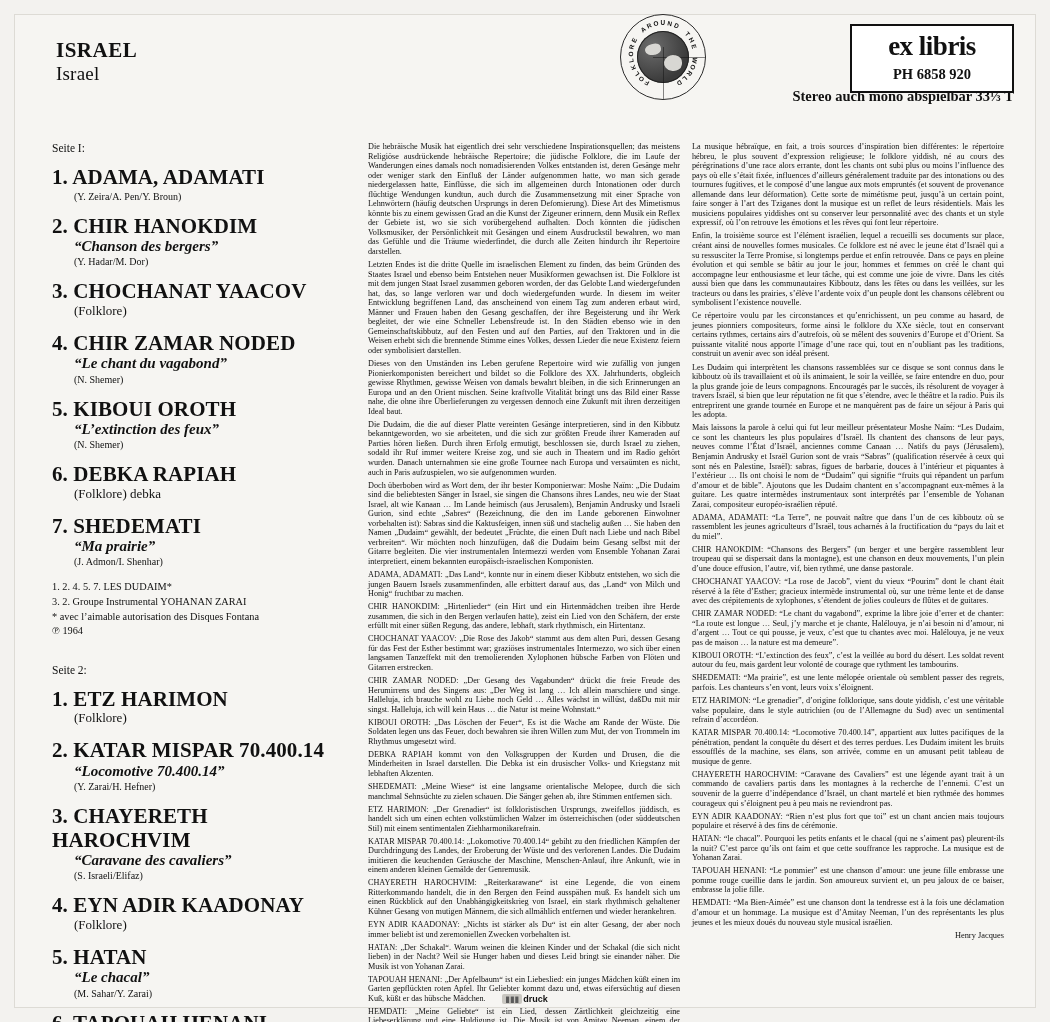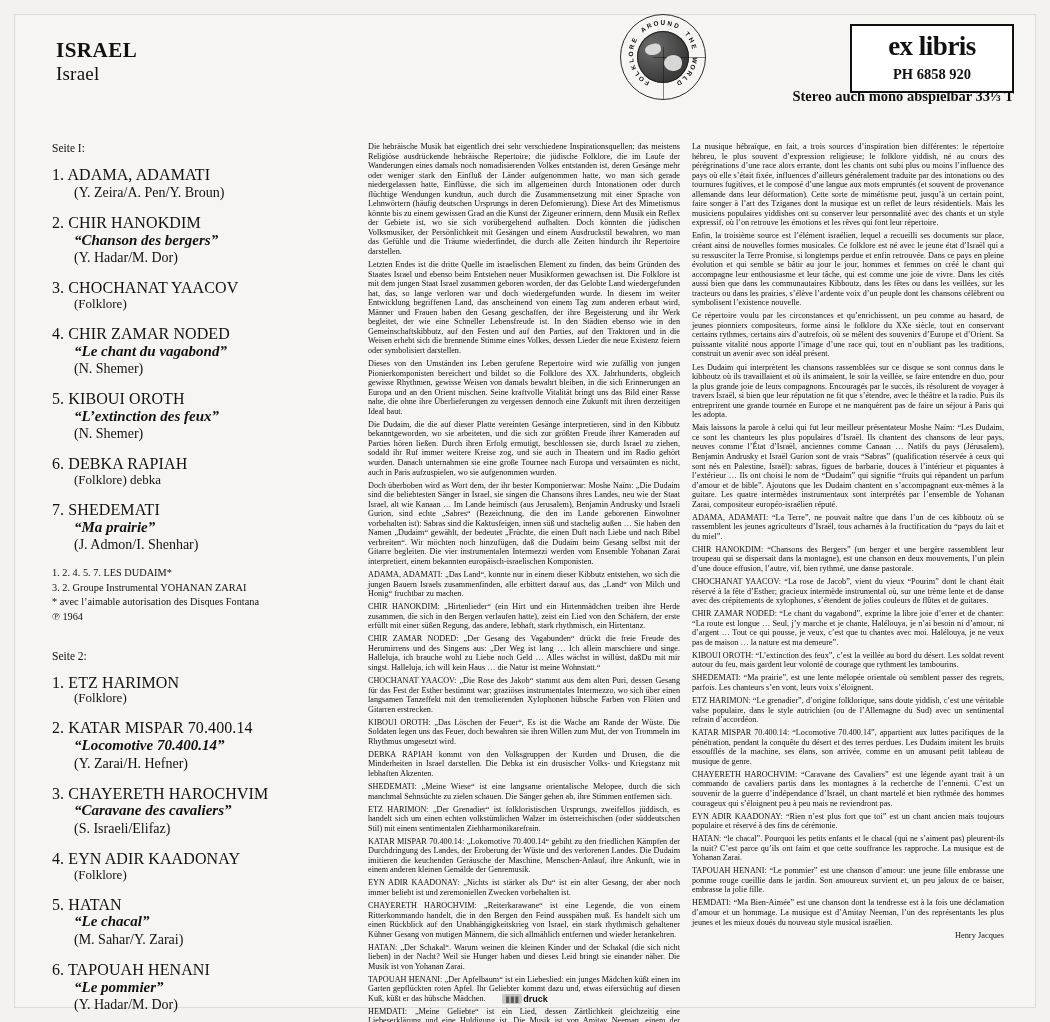--- a/index.html
+++ b/index.html
@@ -110,32 +110,32 @@
   .side-head{
     font-size:11.5px;font-family:"Liberation Serif", serif;
     margin:0 0 12px 0;
   }
   .side-head.second{margin-top:26px;}
 
   .trk{
     margin-bottom:13px;
   }
   .trk .t1{
-    font-size:16px;font-weight:400;
+    font-size:21px;font-weight:700;
     font-family:"Liberation Serif", serif;
     letter-spacing:.1px;
     line-height:1.12;
   }
   .trk .t2{
     font-size:15px;font-weight:700;font-style:italic;
     margin-left:22px;line-height:1.15;
     font-family:"Liberation Serif", serif;
   }
   .trk .t3{
-    font-size:14px;margin-left:22px;margin-top:1px;
+    font-size:10px;margin-left:22px;margin-top:1px;
     font-family:"Liberation Serif", serif;
   }
   .notes{
     font-size:10.3px;line-height:1.32;margin-top:10px;
     font-family:"Liberation Serif", serif;
   }
   .notes div{margin-bottom:1px;}
 
   .body-txt{
     font-size:8.2px;
@@ -300,29 +300,29 @@
     <div class="body-txt" id="de-intro">
         <p>Die hebräische Musik hat eigentlich drei sehr verschiedene Inspirationsquellen; das meistens Religiöse ausdrückende hebräische Repertoire; die jüdische Folklore, die im Laufe der Wanderungen eines damals noch nomadisierenden Volkes entstanden ist, deren Gesänge mehr oder weniger stark den Einfluß der Länder aufgenommen hatte, wo man sich gerade niedergelassen hatte, Einflüsse, die sich im allgemeinen durch Intonationen oder durch flüchtige Wendungen kundtun, auch durch die Zusammensetzung mit einer Sprache von Lehnwörtern (häufig deutschen Ursprungs in deren Defomierung). Diese Art des Mimetismus könnte bis zu einem gewissen Grad an die Kunst der Zigeuner erinnern, denn Musik ein Reflex der Gebiete ist, wo sie sich vorübergehend aufhalten. Doch könnten die jüdischen Volksmusiker, der Persönlichkeit mit Gesängen und einem Ausdruckstil bewahren, wo man das Gefühle und die Träume wiederfindet, die durch alle Zeiten hindurch ihr Repertoire darstellen.</p>
         <p>Letzten Endes ist die dritte Quelle im israelischen Element zu finden, das beim Gründen des Staates Israel und ebenso beim Entstehen neuer Musikformen gewachsen ist. Die Folklore ist mit dem jungen Staat Israel zusammen geboren worden, der das Gelobte Land wiedergefunden hat, das, so lange verloren war und doch wiedergefunden wurde. In diesem im weiter Entwicklung begriffenen Land, das anscheinend von einem Tag zum anderen erbaut wird, Männer und Frauen haben den Gesang geschaffen, der ihre Begeisterung und ihr Werk begleitet, der wie eine Schneller Lebensfreude ist. In den Städten ebenso wie in den Gemeinschaftskibbutz, auf den Festen und auf den Parties, auf den Traktoren und in die Weisen erhebt sich die brennende Stimme eines Volkes, dessen Lieder die neue Existenz feiern oder symbolisiert darstellen.</p>
         <p>Dieses von den Umständen ins Leben gerufene Repertoire wird wie zufällig von jungen Pionierkomponisten bereichert und bildet so die Folklore des XX. Jahrhunderts, obgleich gewisse Rhythmen, gewisse Weisen von damals bewahrt bleiben, in die sich Erinnerungen an Europa und an den Orient mischen. Seine kraftvolle Vitalität bringt uns das Bild einer Rasse nahe, die ohne ihre Überlieferungen zu vergessen dennoch eine Zukunft mit ihren derzeitigen Ideal baut.</p>
         <p>Die Dudaim, die die auf dieser Platte vereinten Gesänge interpretieren, sind in den Kibbutz bekanntgeworden, wo sie arbeiteten, und die sich zur größten Freude ihrer Kameraden auf Parties hören ließen. Durch ihren Erfolg ermutigt, beschlossen sie, durch Israel zu ziehen, sodald ihr Ruf immer weitere Kreise zog, und sie auch in Theatern und im Radio gehört wurden. Danach unternahmen sie eine große Tournee nach Europa und versaümten es nicht, auch in Paris aufzuspielen, wo sie aufgenommen wurden.</p>
         <p>Doch überboben wird as Wort dem, der ihr bester Komponierwar: Moshe Naïm: „Die Dudaim sind die beliebtesten Sänger in Israel, sie singen die Chansons ihres Landes, neu wie der Staat Israel, alt wie Kanaan … Im Lande heimisch (aus Jerusalem), Benjamin Andrusky und Israeli Gurion, sind echte „Sabres“ (Bezeichnung, die den im Lande geborenen Einwohner vorbehalten ist): Sabras sind die Kaktusfeigen, innen süß und stachelig außen … Sie haben den Namen „Dudaim“ gewählt, der bedeutet „Früchte, die einen Duft nach Liebe und nach Bibel verbreiten“. Wir möchten noch hinzufügen, daß die Dudaim beim Gesang selbst mit der Gitarre begleiten. Die vier instrumentalen Intermezzi werden vom Ensemble Yohanan Zarai interpretiert, einem bekannten europäisch-israelischen Komponisten.</p>
       </div>
     <div class="body-txt" id="de-notes">
         <p>ADAMA, ADAMATI: „Das Land“, konnte nur in einem dieser Kibbutz entstehen, wo sich die jungen Bauern Israels zusammenfinden, alle erbittert darauf aus, das „Land“ von Milch und Honig“ fruchtbar zu machen.</p>
         <p>CHIR HANOKDIM: „Hirtenlieder“ (ein Hirt und ein Hirtenmädchen treiben ihre Herde zusammen, die sich in den Bergen verlaufen hatte), zeist ein Lied von den Schäfern, der erste erfüllt mit einer süßen Regung, das andere, lebhaft, stark rhythmisch, ein Hirtentanz.</p>
+        <p>CHOCHANAT YAACOV: „Die Rose des Jakob“ stammt aus dem alten Puri, dessen Gesang für das Fest der Esther bestimmt war; graziöses instrumentales Intermezzo, wo sich über einen langsamen Tanzeffekt mit den tremolierenden Xylophonen hübsche Farben von Flöten und Gitarren erstrecken.</p>
         <p>CHIR ZAMAR NODED: „Der Gesang des Vagabunden“ drückt die freie Freude des Herumirrens und des Singens aus: „Der Weg ist lang … Ich allein marschiere und singe. Halleluja, ich brauche wohl zu Liebe noch Geld … Alles wächst in willüst, daßDu mit mir singst. Halleluja, ich will kein Haus … die Natur ist meine Wohnstatt.“</p>
-        <p>CHOCHANAT YAACOV: „Die Rose des Jakob“ stammt aus dem alten Puri, dessen Gesang für das Fest der Esther bestimmt war; graziöses instrumentales Intermezzo, wo sich über einen langsamen Tanzeffekt mit den tremolierenden Xylophonen hübsche Farben von Flöten und Gitarren erstrecken.</p>
         <p>KIBOUI OROTH: „Das Löschen der Feuer“, Es ist die Wache am Rande der Wüste. Die Soldaten legen uns das Feuer, doch bewahren sie ihren Willen zum Mut, der von Trommeln im Rhythmus umgesetzt wird.</p>
         <p>DEBKA RAPIAH kommt von den Volksgruppen der Kurden und Drusen, die die Minderheiten in Israel darstellen. Die Debka ist ein drusischer Volks- und Kriegstanz mit lebhaften Akzenten.</p>
         <p>SHEDEMATI: „Meine Wiese“ ist eine langsame orientalische Melopee, durch die sich manchmal Sehnsüchte zu zielen schauen. Die Sänger gehen ab, ihre Stimmen entfernen sich.</p>
         <p>ETZ HARIMON: „Der Grenadier“ ist folkloristischen Ursprungs, zweifellos jüddisch, es handelt sich um einen echten volkstümlichen Walzer im österreichischen (oder süddeutschen Stil) mit einem sentimentalen Ziehharmonikarefrain.</p>
         <p>KATAR MISPAR 70.400.14: „Lokomotive 70.400.14“ gebiht zu den friedlichen Kämpfen der Durchdringung des Landes, der Eroberung der Wüste und des verlorenen Landes. Die Dudaim imitieren die keuchenden Geräusche der Maschine, Menschen-Anlauf, ihre Ankunft, wie in einem anderen kleinen Gemälde der Genremusik.</p>
+        <p>CHAYERETH HAROCHVIM: „Reiterkarawane“ ist eine Legende, die von einem Ritterkommando handelt, die in den Bergen den Feind ausspähen muß. Es handelt sich um einen Rückblick auf den Unabhängigkeitskrieg von Israel, ein stark rhythmisch gehaltener Kühner Gesang von mutigen Männern, die sich allmählich entfernen und wieder herankehren.</p>
         <p>EYN ADIR KAADONAY: „Nichts ist stärker als Du“ ist ein alter Gesang, der aber noch immer beliebt ist und zeremoniellen Zwecken vorbehalten ist.</p>
-        <p>CHAYERETH HAROCHVIM: „Reiterkarawane“ ist eine Legende, die von einem Ritterkommando handelt, die in den Bergen den Feind ausspähen muß. Es handelt sich um einen Rückblick auf den Unabhängigkeitskrieg von Israel, ein stark rhythmisch gehaltener Kühner Gesang von mutigen Männern, die sich allmählich entfernen und wieder herankehren.</p>
         <p>HATAN: „Der Schakal“. Warum weinen die kleinen Kinder und der Schakal (die sich nicht lieben) in der Nacht? Weil sie Hunger haben und dieses Leid bringt sie einander näher. Die Musik ist von Yohanan Zarai.</p>
         <p>TAPOUAH HENANI: „Der Apfelbaum“ ist ein Liebeslied: ein junges Mädchen küßt einen im Garten gepflückten roten Apfel. Ihr Geliebter kommt dazu und, etwas eifersüchtig auf diesen Kuß, küßt er das hübsche Mädchen.</p>
         <p>HEMDATI: „Meine Geliebte“ ist ein Lied, dessen Zärtlichkeit gleichzeitig eine Liebeserklärung und eine Huldigung ist. Die Musik ist von Amitay Neeman, einem der jüngsten und begabtesten Vertreter des neuen israelischen Musikstils.</p>
       </div>
   </div>
 
   <div class="col col-fr">
     <div class="body-txt" id="fr-intro">
         <p>La musique hébraïque, en fait, a trois sources d’inspiration bien différentes: le répertoire hébreu, le plus souvent d’expression religieuse; le folklore yiddish, né au cours des pérégrinations d’une race alors errante, dont les chants ont subi plus ou moins l’influence des pays où elle s’était fixée, influences d’ailleurs généralement traduite par des intonations ou des tournures fugitives, et le composé d’une langue aux mots empruntés (et souvent de provenance allemande dans leur déformation). Cette sorte de mimétisme peut, jusqu’à un certain point, faire songer à l’art des Tziganes dont la musique est un reflet de leurs résidentiels. Mais les musiciens populaires yiddishes ont su conserver leur personnalité avec des chants et un style expressif, où l’on retrouve les émotions et les rêves qui font leur répertoire.</p>
         <p>Enfin, la troisième source est l’élément israélien, lequel a recueilli ses documents sur place, créant ainsi de nouvelles formes musicales. Ce folklore est né avec le jeune état d’Israël qui a su ressusciter la Terre Promise, si longtemps perdue et enfin retrouvée. Dans ce pays en pleine évolution et qui semble se bâtir au jour le jour, hommes et femmes on créé le chant qui accompagne leur enthousiasme et leur tâche, qui est comme une joie de vivre. Dans les cités aussi bien que dans les communautaires Kibboutz, dans les fêtes ou dans les veillées, sur les tracteurs ou dans les prairies, s’élève l’ardente voix d’un peuple dont les chansons célèbrent ou symbolisent l’existence nouvelle.</p>

